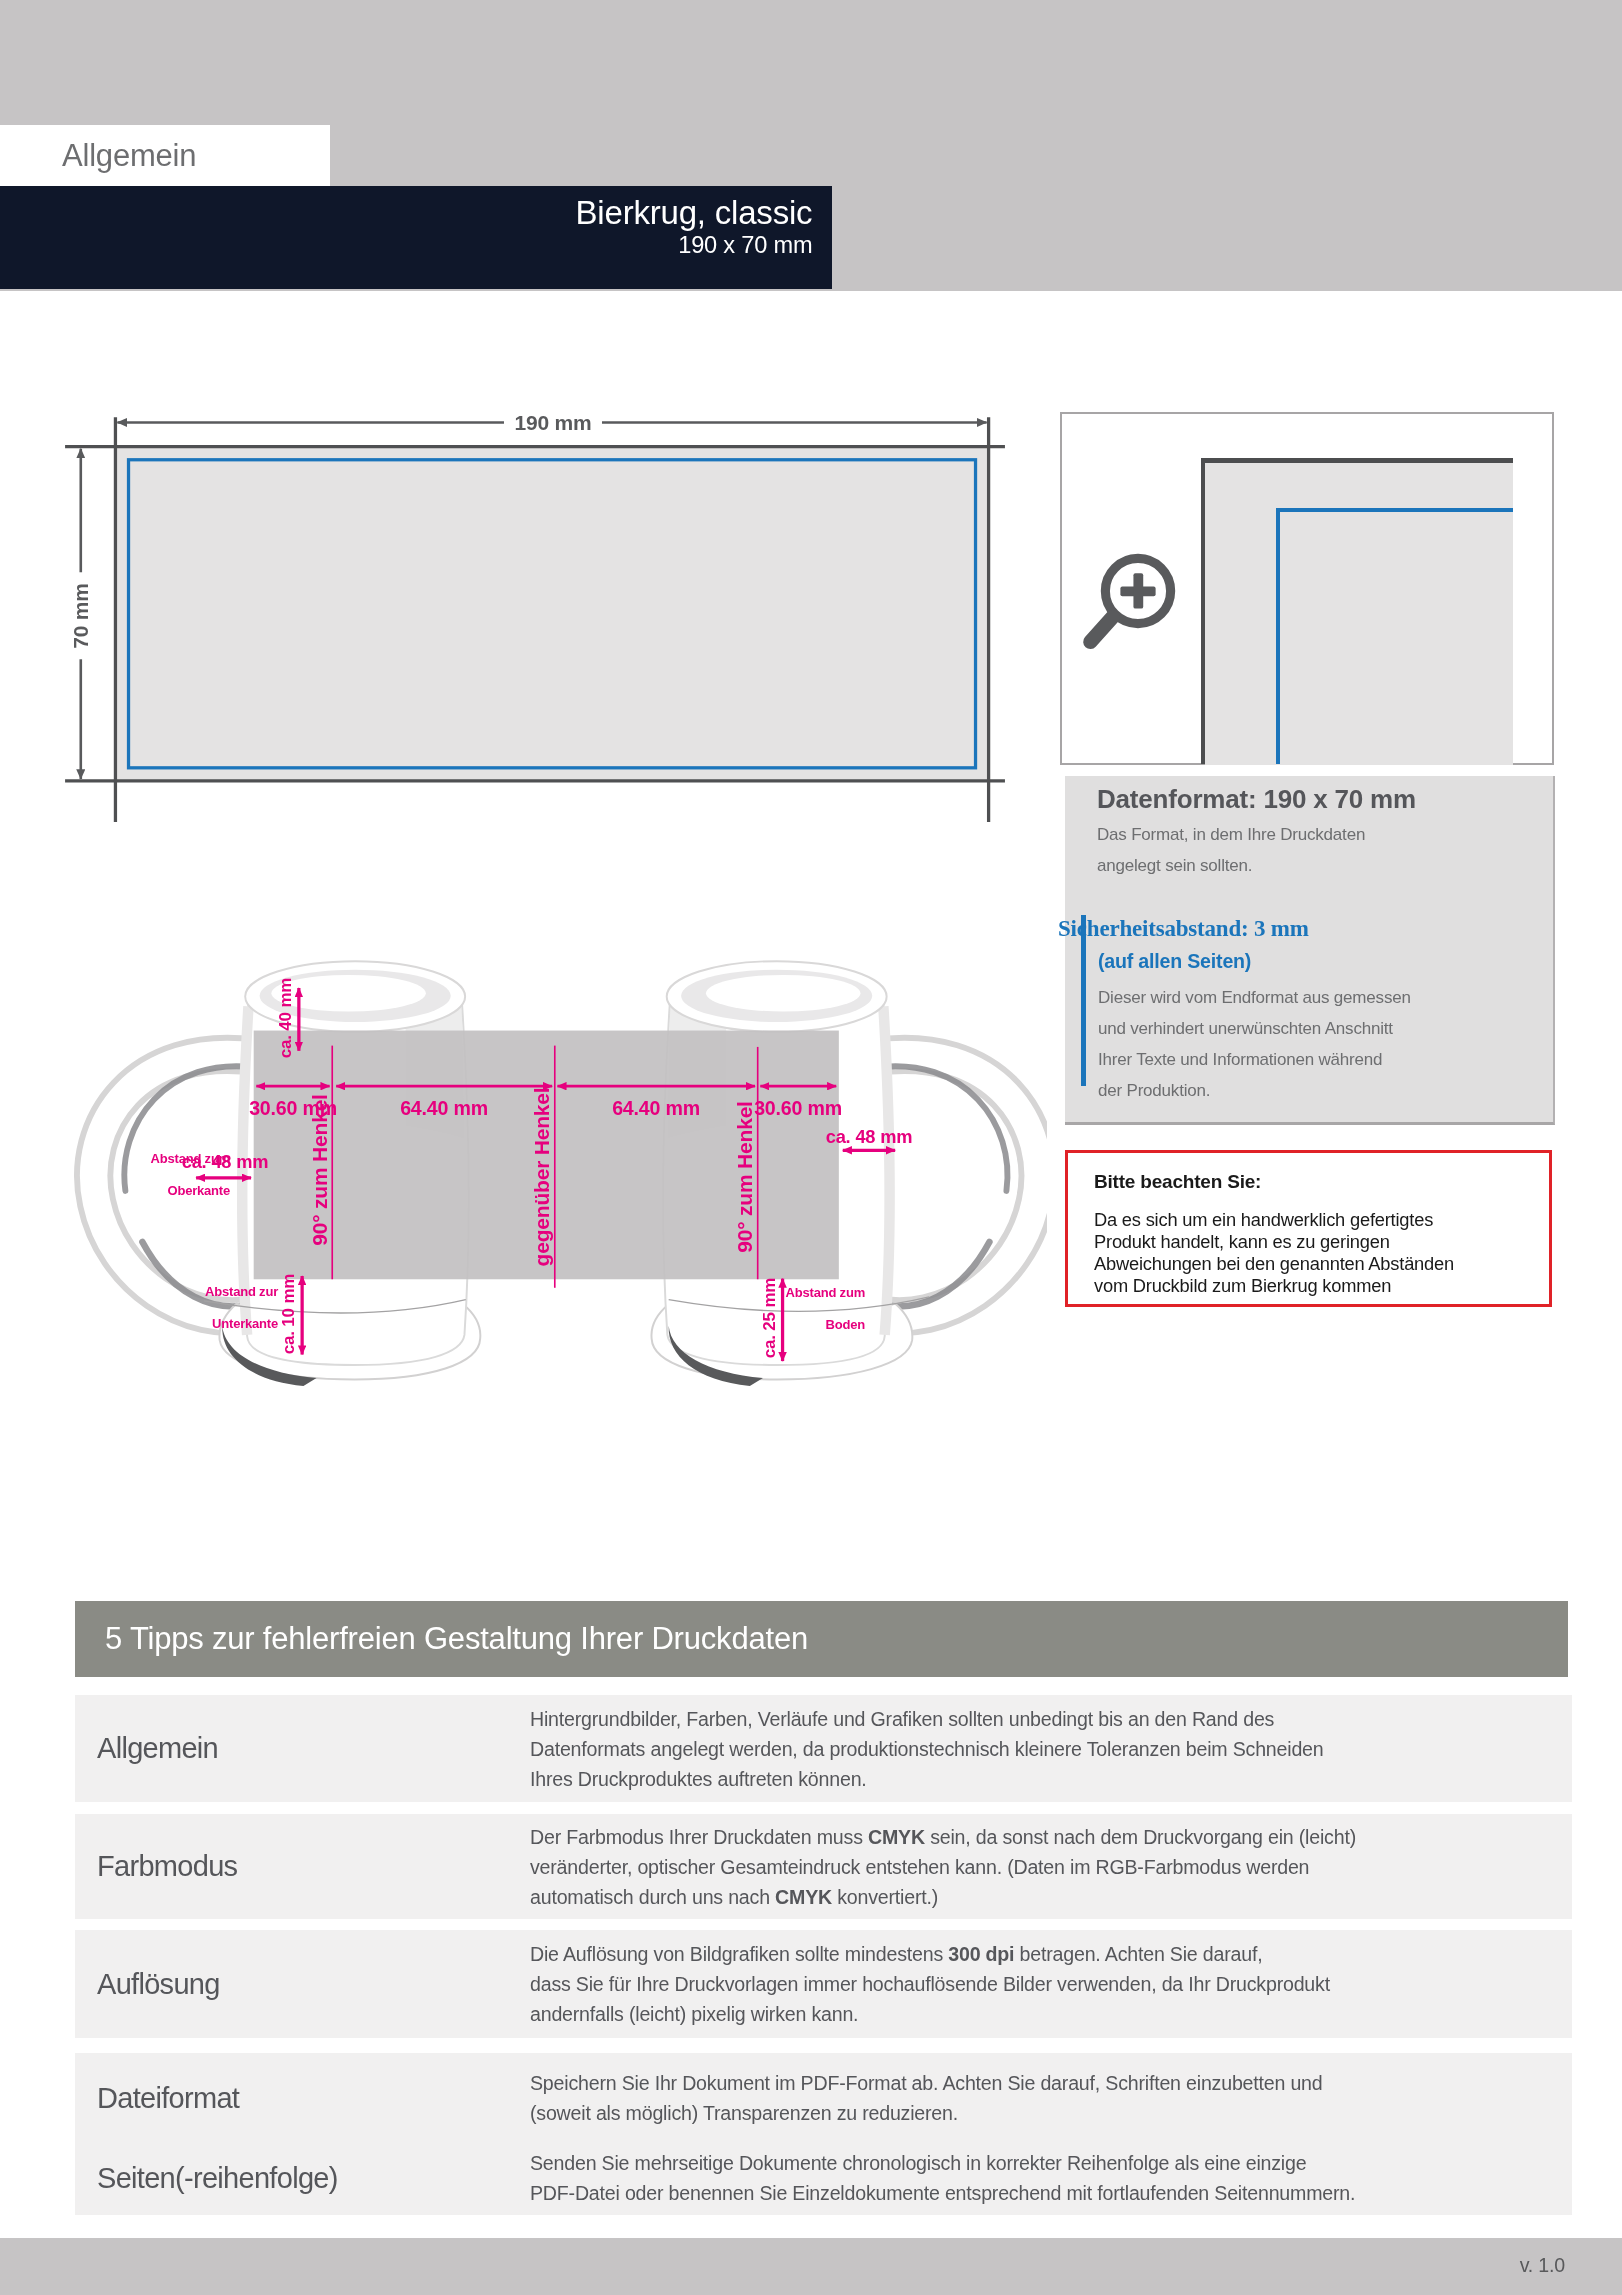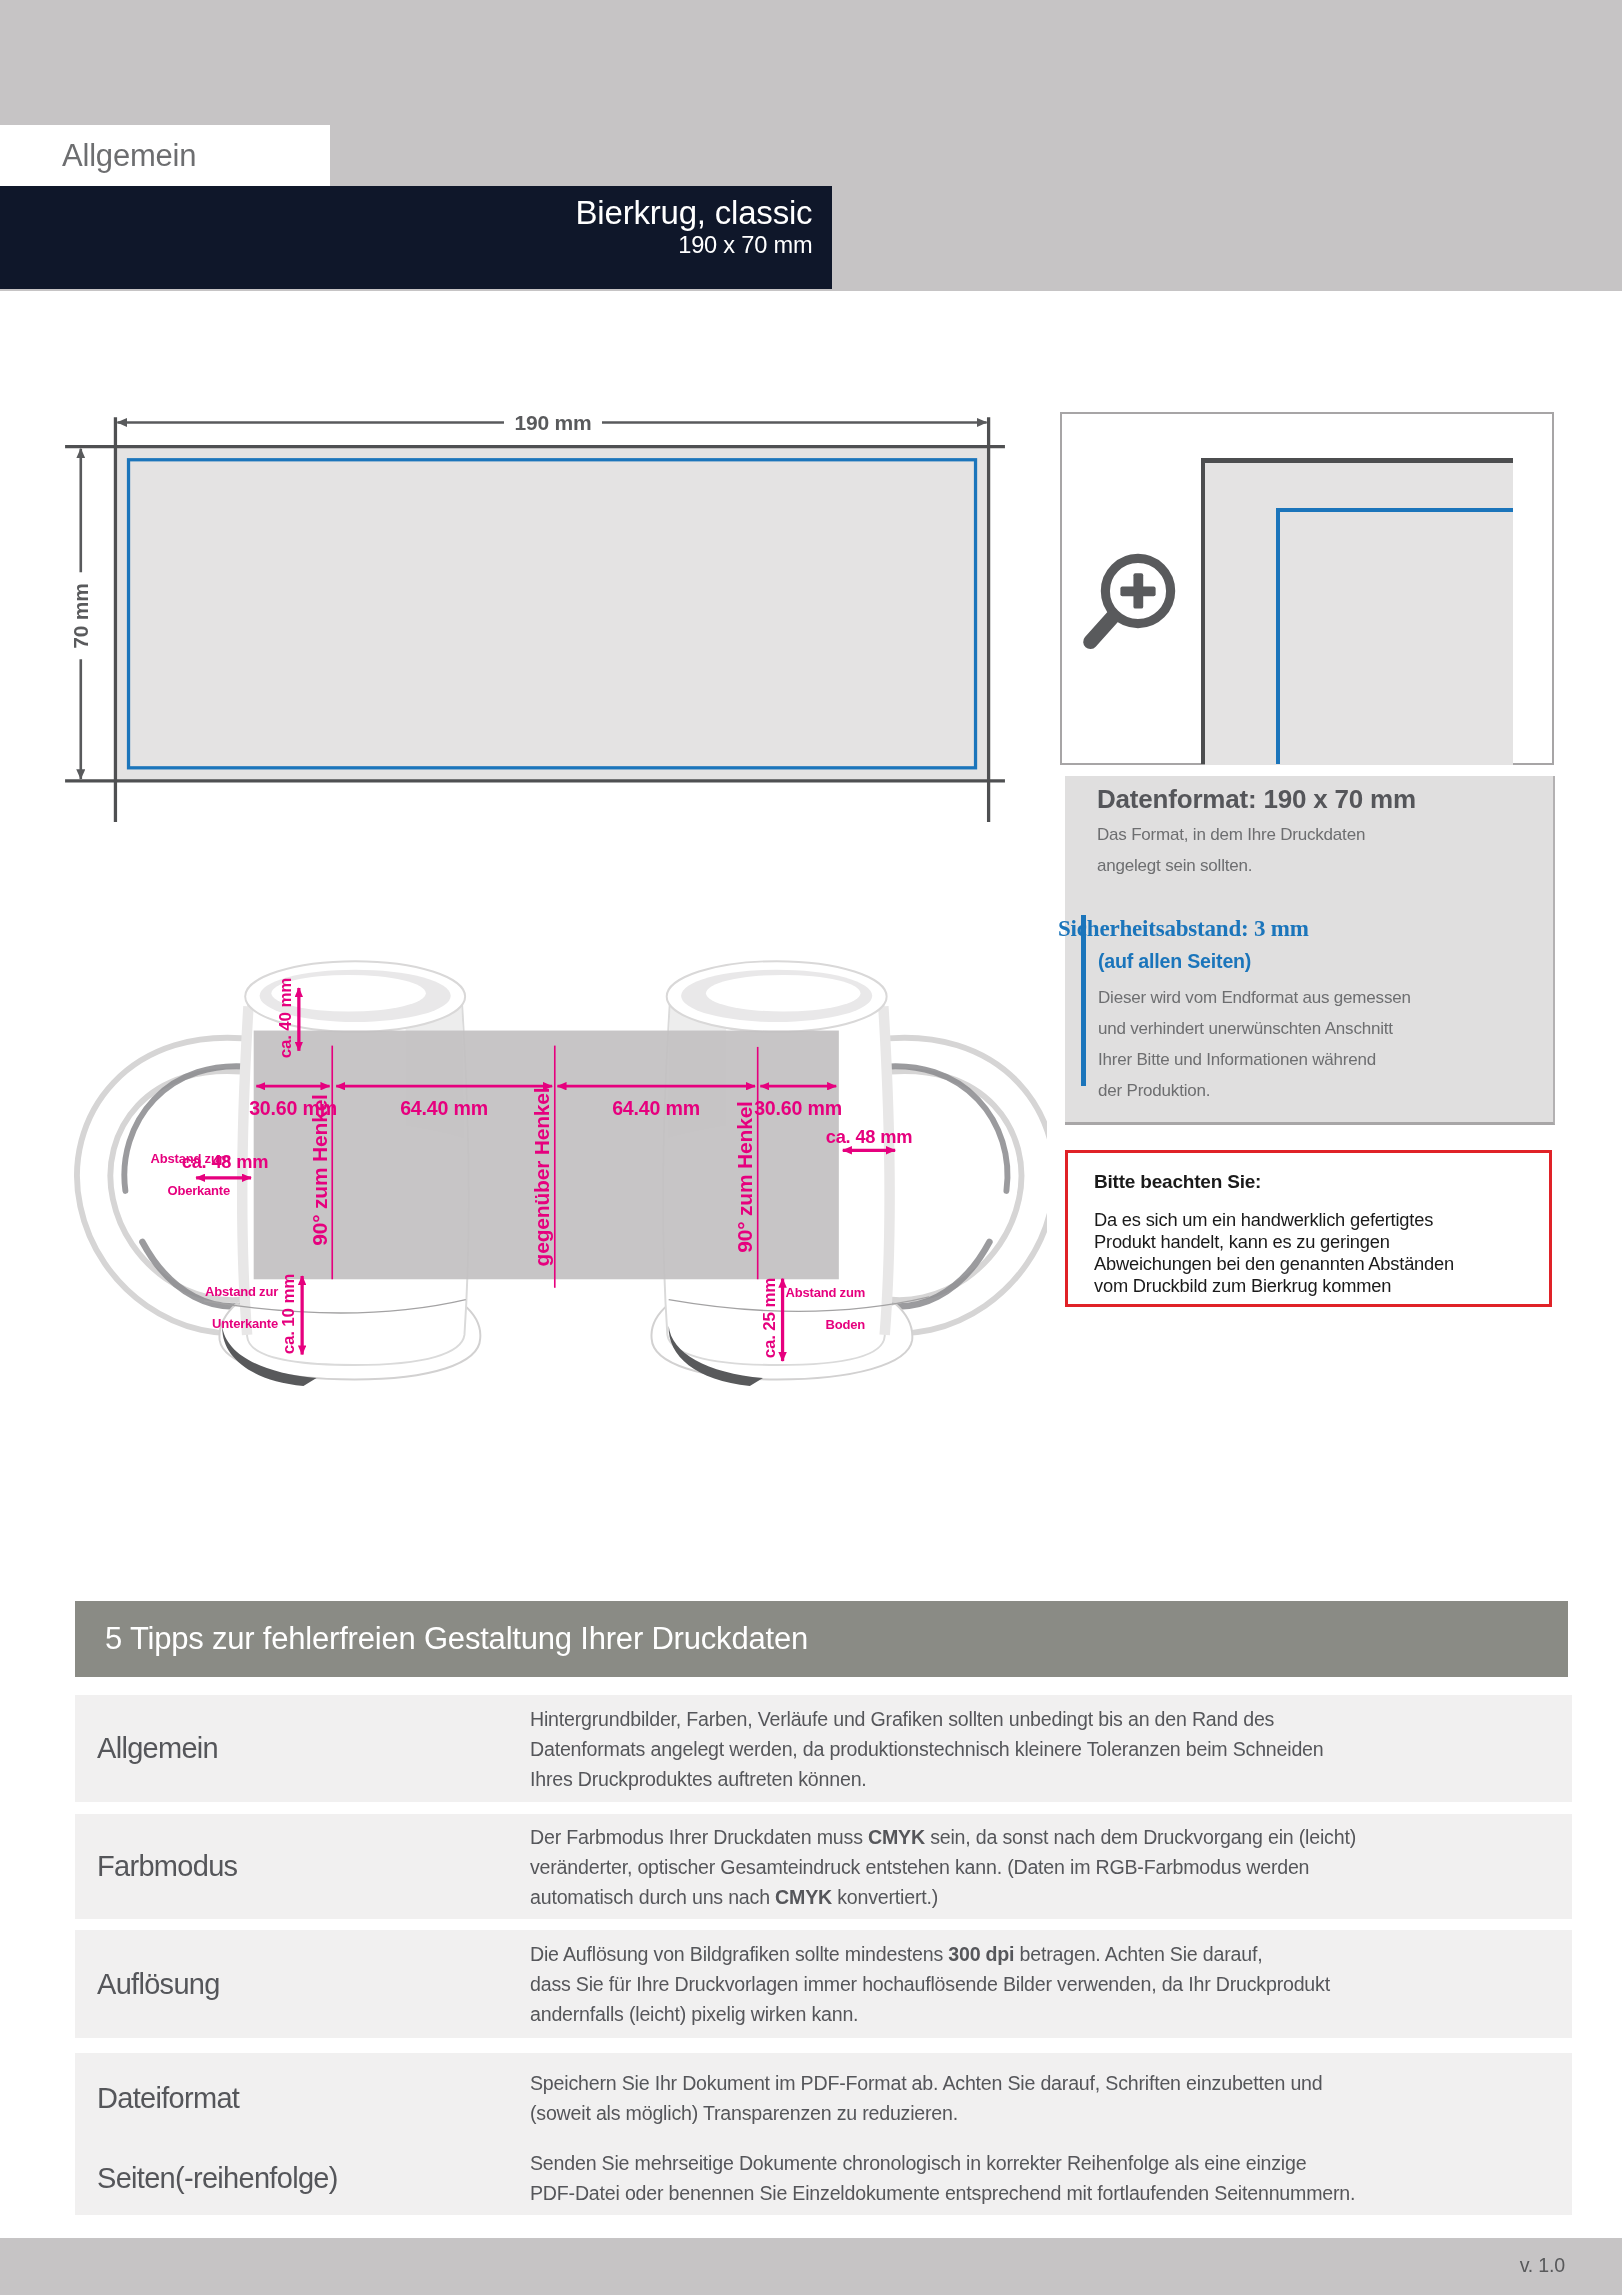--- a/index.html
+++ b/index.html
@@ -92,21 +92,21 @@
 
   <div class="abs info-box" style="left:1065px;top:776px;width:488px;height:346px;"></div>
   <div class="abs info-title" style="left:1097px;top:784px;">Datenformat: 190 x 70 mm</div>
   <div class="abs info-body" style="left:1097px;top:819px;">Das Format, in dem Ihre Druckdaten
 angelegt sein sollten.</div>
   <div class="abs" style="left:1081px;top:915px;width:4.6px;height:171px;background:#1b75bb;"></div>
   <div class="abs safety-title" style="left:1058px;top:916px;font-family:Liberation Serif, serif;">Sicherheitsabstand: 3 mm</div>
   <div class="abs safety-sub" style="left:1098px;top:950px;">(auf allen Seiten)</div>
   <div class="abs info-body" style="left:1098px;top:982px;">Dieser wird vom Endformat aus gemessen
 und verhindert unerwünschten Anschnitt
-Ihrer Bitte und Informationen während
+Ihrer Texte und Informationen während
 der Produktion.</div>
 
   <div class="abs notice-box" style="left:1065px;top:1150px;width:481px;height:151px;"></div>
   <div class="abs notice-title" style="left:1094px;top:1171px;">Bitte beachten Sie:</div>
   <div class="abs notice-body" style="left:1094px;top:1209px;">Da es sich um ein handwerklich gefertigtes
 Produkt handelt, kann es zu geringen
 Abweichungen bei den genannten Abständen
 vom Druckbild zum Bierkrug kommen</div>
 
   <svg class="abs" style="left:39px;top:929px;" width="1008" height="478" viewBox="0 0 1540 730">

